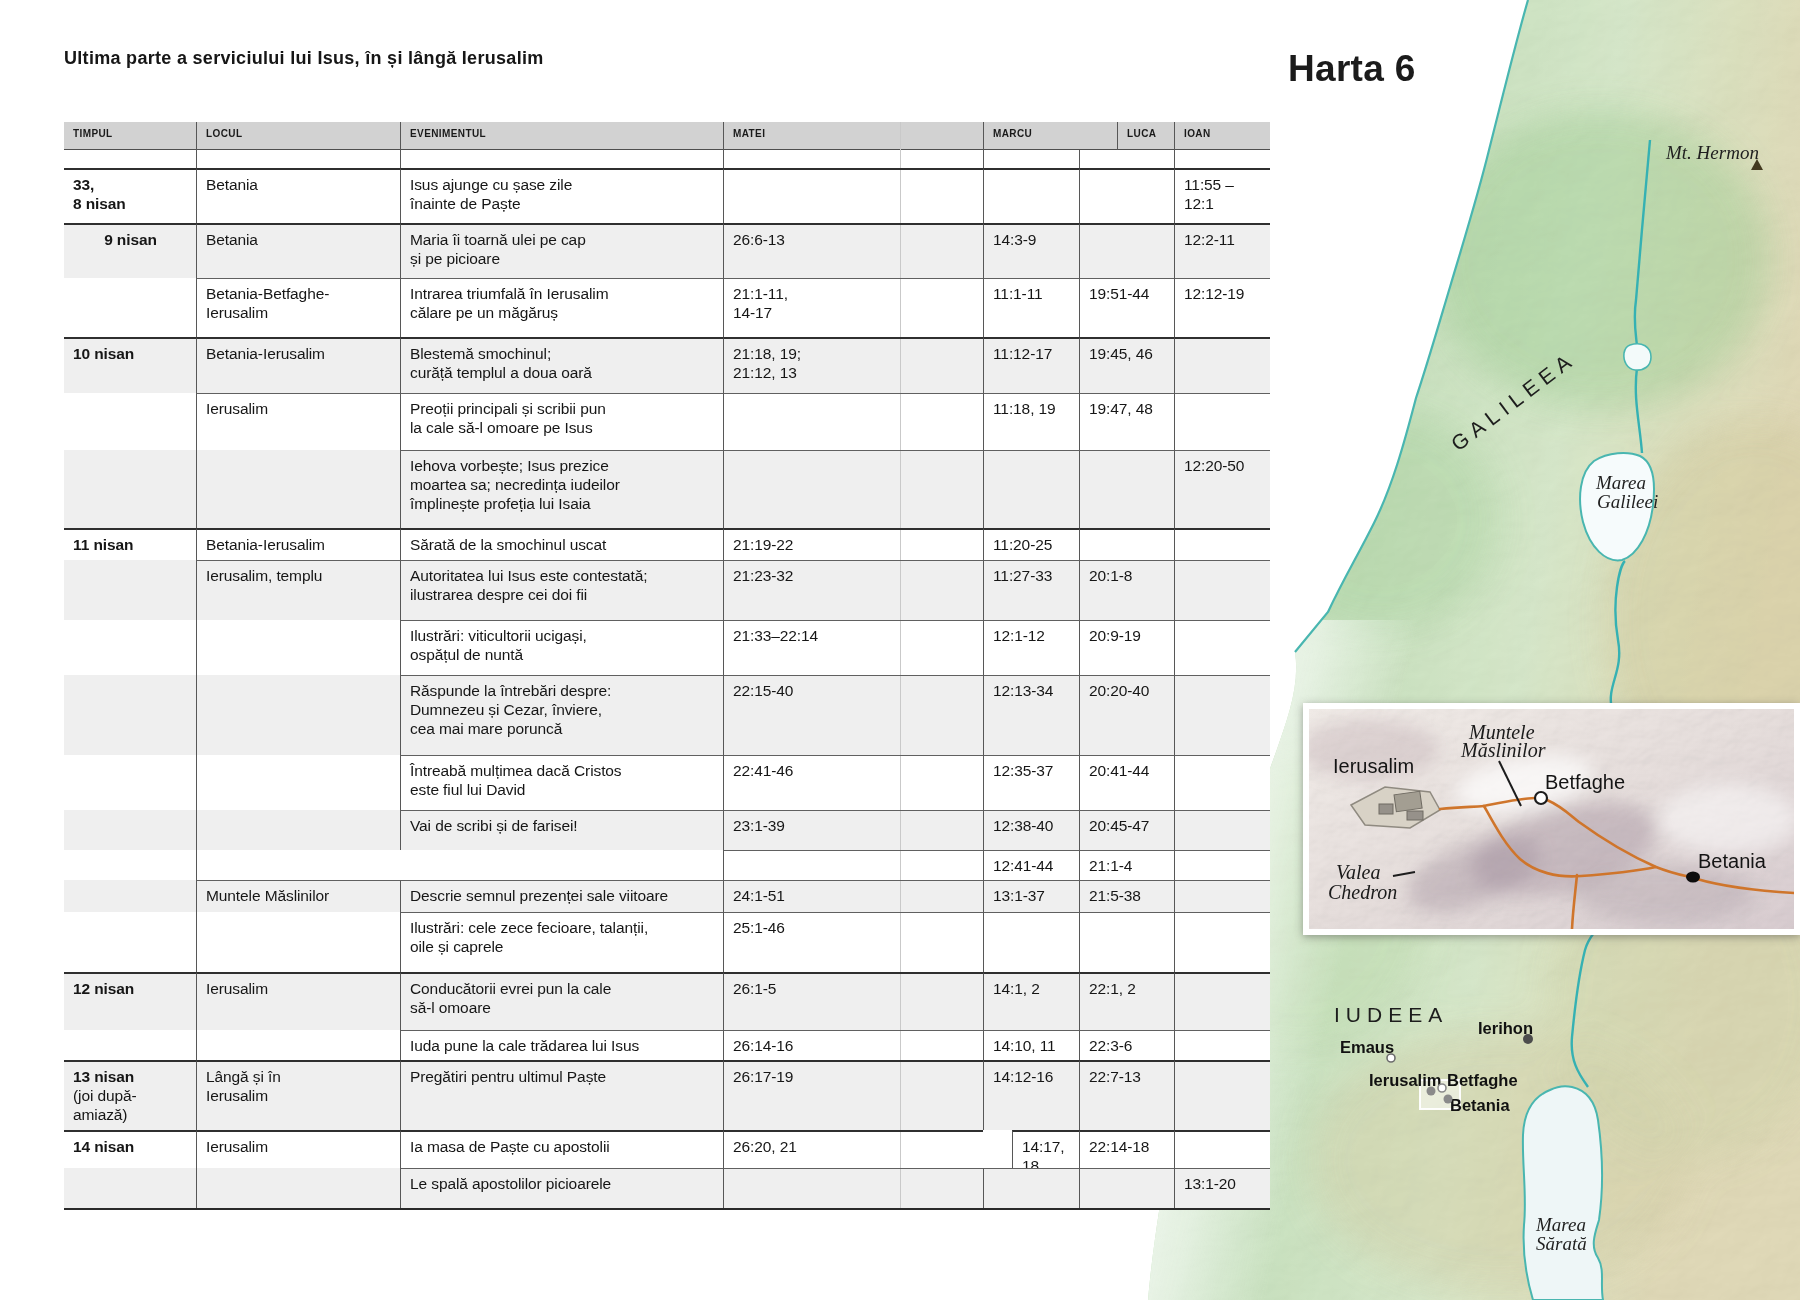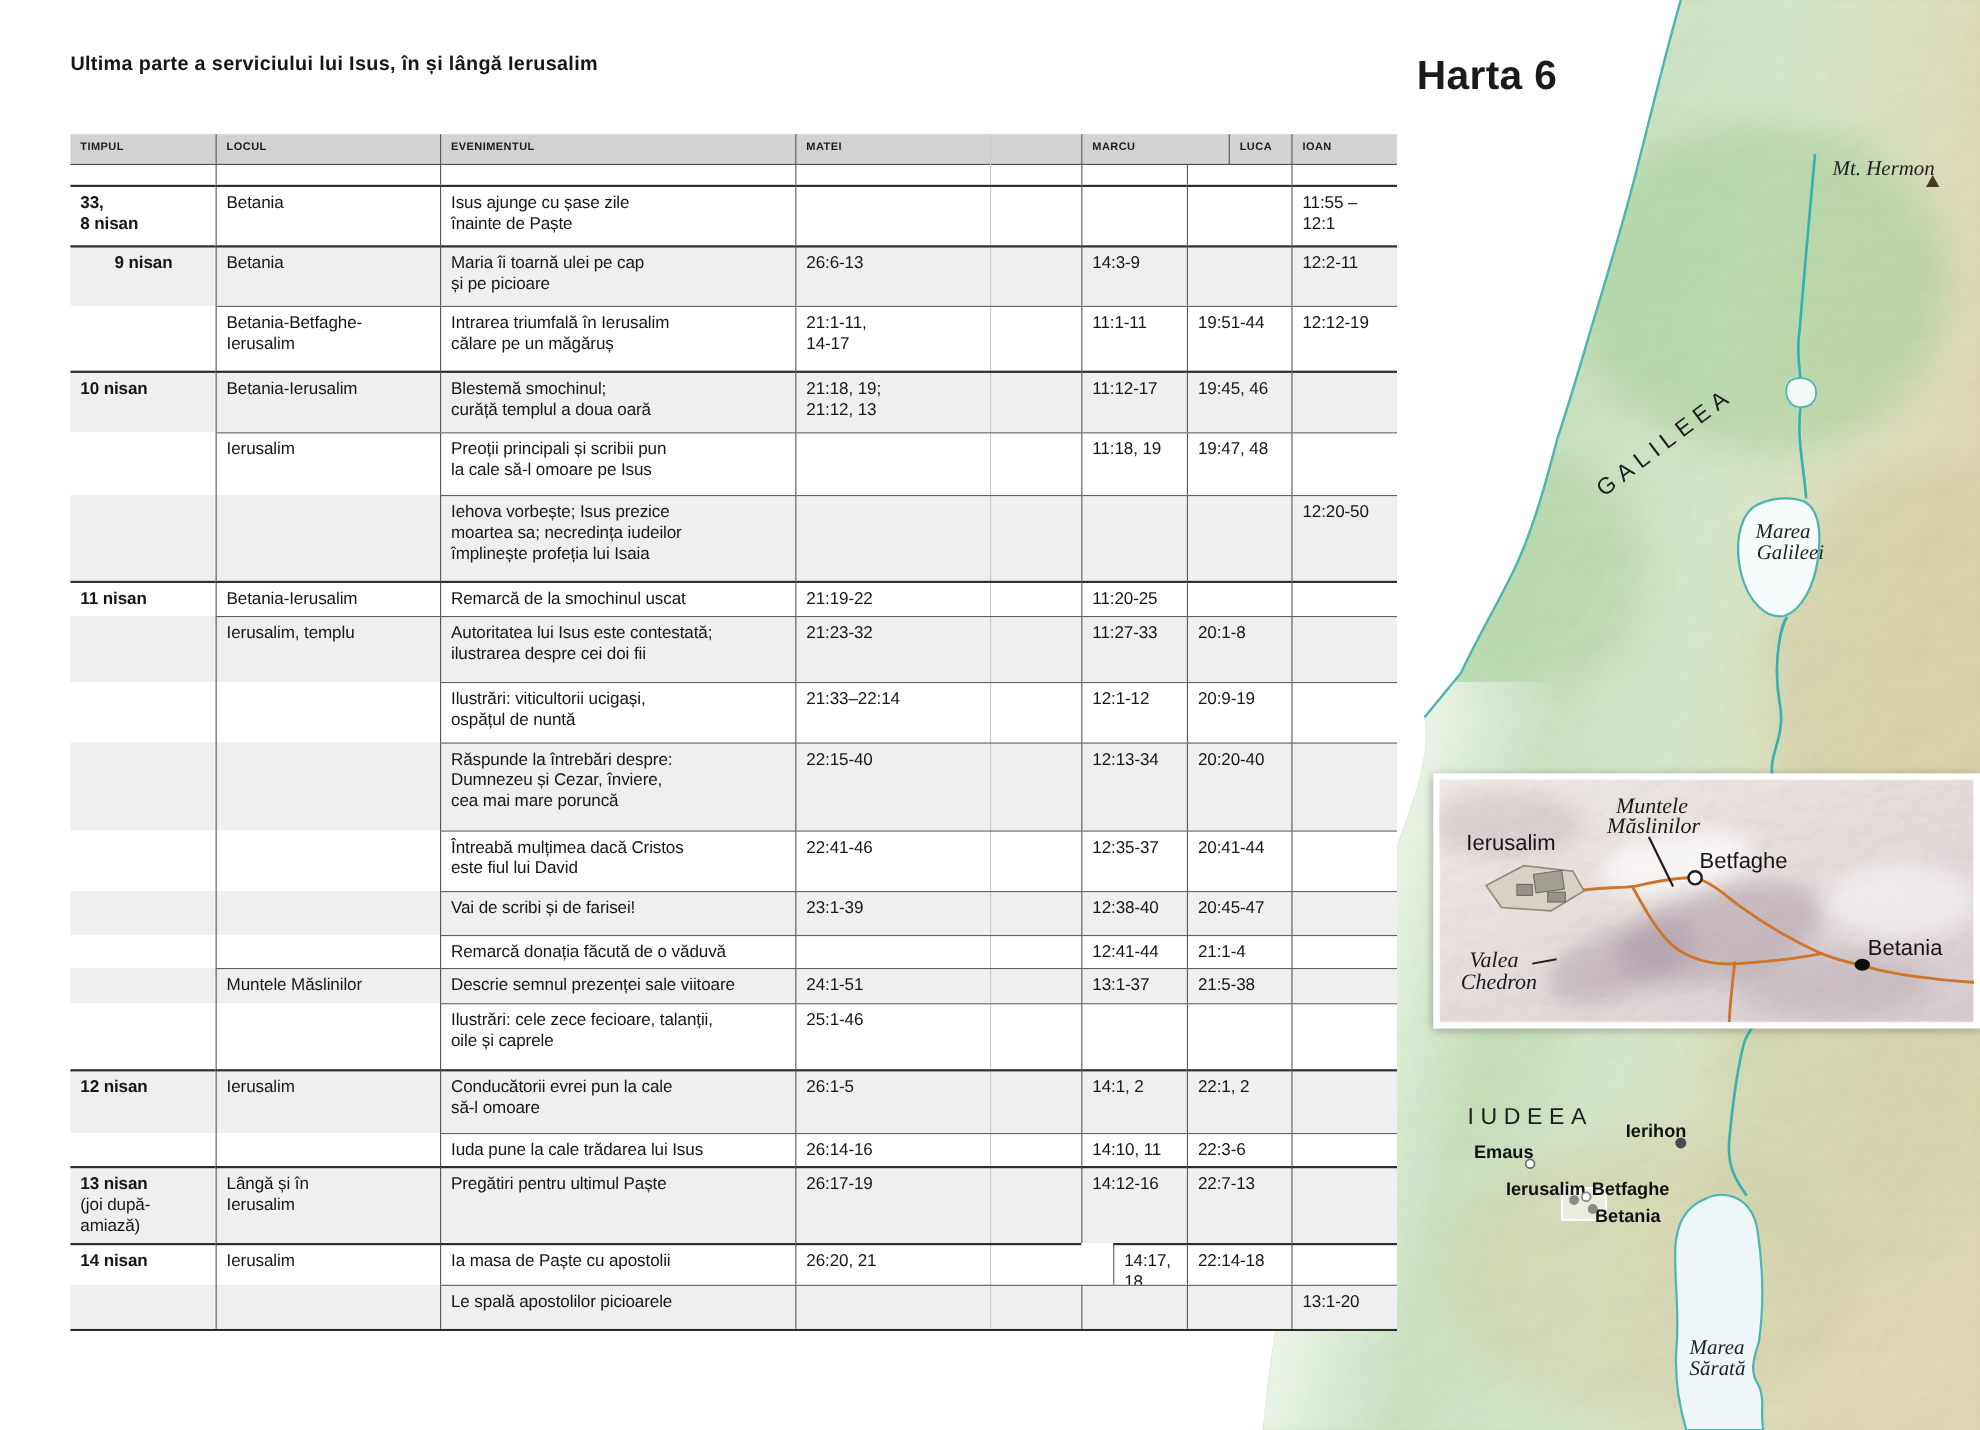--- a/index.html
+++ b/index.html
@@ -205,21 +205,21 @@
 moartea sa; necredința iudeilor
 împlinește profeția lui Isaia</div>
       <div class="cell vline thin" style="grid-area: 8 / 4;"></div>
       <div class="cell vline thin" style="grid-area: 8 / 5;"></div>
       <div class="cell vline thin" style="grid-area: 8 / 6;"></div>
       <div class="cell vline thin" style="grid-area: 8 / 7;">12:20-50</div>
       <div class="cell time thick" style="grid-area: 9 / 1 / span 9;"><span>11 nisan</span></div>
       <div class="cell vline thick" style="grid-area: 9 / 2;">Betania-Ierusalim</div>
       <div class="cell vline thin" style="grid-area: 10 / 2 / span 6;">Ierusalim, templu</div>
       <div class="cell vline thin" style="grid-area: 16 / 2 / span 2;">Muntele Măslinilor</div>
-      <div class="cell vline thick" style="grid-area: 9 / 3;">Remarcă de la smochinul uscat</div>
+      <div class="cell vline thick" style="grid-area: 9 / 3;">Sărată de la smochinul uscat</div>
       <div class="cell vline thick" style="grid-area: 9 / 4;">21:19-22</div>
       <div class="cell vline thick" style="grid-area: 9 / 5;">11:20-25</div>
       <div class="cell vline thick" style="grid-area: 9 / 6;"></div>
       <div class="cell vline thick" style="grid-area: 9 / 7;"></div>
       <div class="cell vline thin" style="grid-area: 10 / 3;">Autoritatea lui Isus este contestată;
 ilustrarea despre cei doi fii</div>
       <div class="cell vline thin" style="grid-area: 10 / 4;">21:23-32</div>
       <div class="cell vline thin" style="grid-area: 10 / 5;">11:27-33</div>
       <div class="cell vline thin" style="grid-area: 10 / 6;">20:1-8</div>
       <div class="cell vline thin" style="grid-area: 10 / 7;"></div>
@@ -240,21 +240,20 @@
 este fiul lui David</div>
       <div class="cell vline thin" style="grid-area: 13 / 4;">22:41-46</div>
       <div class="cell vline thin" style="grid-area: 13 / 5;">12:35-37</div>
       <div class="cell vline thin" style="grid-area: 13 / 6;">20:41-44</div>
       <div class="cell vline thin" style="grid-area: 13 / 7;"></div>
       <div class="cell vline thin" style="grid-area: 14 / 3;">Vai de scribi și de farisei!</div>
       <div class="cell vline thin" style="grid-area: 14 / 4;">23:1-39</div>
       <div class="cell vline thin" style="grid-area: 14 / 5;">12:38-40</div>
       <div class="cell vline thin" style="grid-area: 14 / 6;">20:45-47</div>
       <div class="cell vline thin" style="grid-area: 14 / 7;"></div>
-      <div class="cell vline thin" style="grid-area: 15 / 3;">Remarcă donația făcută de o văduvă</div>
       <div class="cell vline thin" style="grid-area: 15 / 4;"></div>
       <div class="cell vline thin" style="grid-area: 15 / 5;">12:41-44</div>
       <div class="cell vline thin" style="grid-area: 15 / 6;">21:1-4</div>
       <div class="cell vline thin" style="grid-area: 15 / 7;"></div>
       <div class="cell vline thin" style="grid-area: 16 / 3;">Descrie semnul prezenței sale viitoare</div>
       <div class="cell vline thin" style="grid-area: 16 / 4;">24:1-51</div>
       <div class="cell vline thin" style="grid-area: 16 / 5;">13:1-37</div>
       <div class="cell vline thin" style="grid-area: 16 / 6;">21:5-38</div>
       <div class="cell vline thin" style="grid-area: 16 / 7;"></div>
       <div class="cell vline thin" style="grid-area: 17 / 3;">Ilustrări: cele zece fecioare, talanții,

